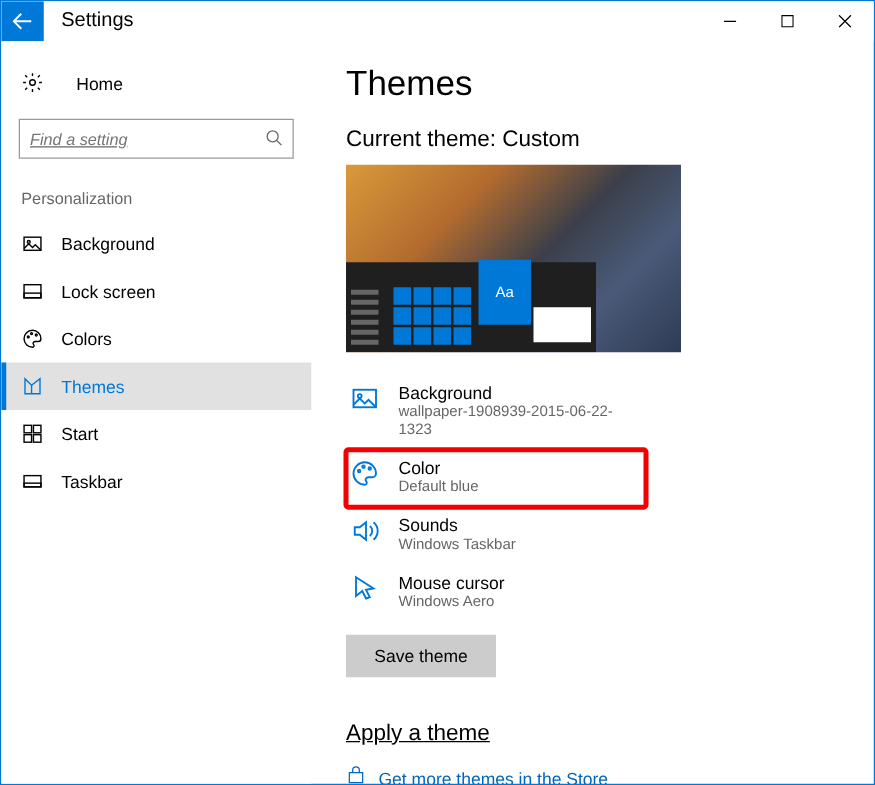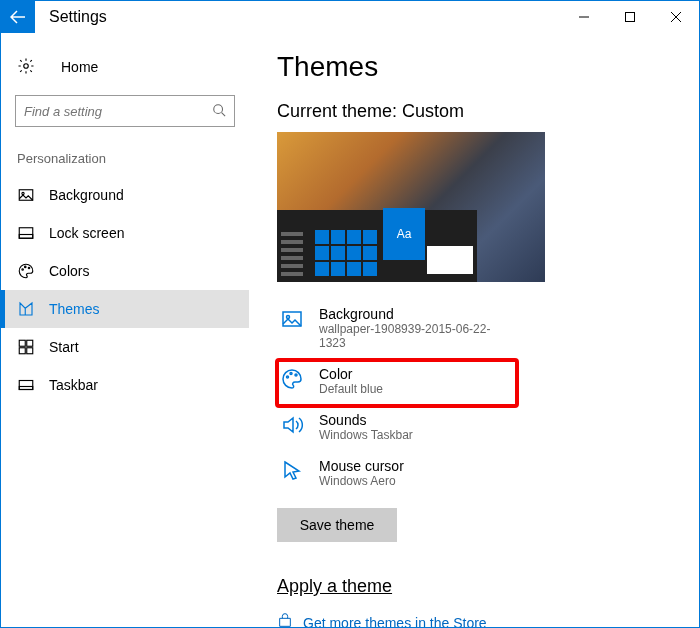--- a/index.html
+++ b/index.html
@@ -10,21 +10,21 @@
   .back-btn svg { fill:#fff; }
   .app-title { font-size: 16px; margin-left: 14px; flex:1; }
   .win-controls { display:flex; }
   .win-btn { width:46px; height:32px; display:flex; align-items:center; justify-content:center; }
   .win-btn svg { stroke:#000; fill:none; stroke-width:1; }
   .body { display:flex; height: calc(100% - 32px); }
   .sidebar { width: 248px; padding-top: 18px; background:#fff; }
   .home-link { display:flex; align-items:flex-end; gap:26px; padding:6px 16px 6px 16px; font-size:14px; }
   .icn { width:18px; height:18px; display:flex; align-items:center; justify-content:center; }
   .searchbox { margin: 14px 14px 0 14px; height:32px; border:1px solid #999; display:flex; align-items:center; padding:0 8px; }
-  .searchbox input { border:none; outline:none; flex:1; font-size:13px; font-style:italic; color:#666; background:transparent;}
+  .searchbox input { border:none; outline:none; flex:1; font-size:13px; font-style:italic; color:#666; background:transparent;text-decoration:underline;}
   .section-label { font-size:13px; color:#666; margin:24px 0 10px 16px; }
   .nav-item { display:flex; align-items:center; gap:14px; padding:10px 16px; font-size:14px; cursor:pointer; position:relative;}
   .nav-item.active { background:#e1e1e1; color:#0078d7; }
   .nav-item.active::before { content:""; position:absolute; left:0; top:0; bottom:0; width:4px; background:#0078d7;}
   .content { flex:1; padding: 18px 28px 0 28px; overflow-y:auto; }
   .content h1 { font-size: 28px; font-weight: 400; margin-bottom: 18px; }
   .subtitle { font-size: 18px; font-weight:400; margin-bottom: 10px; }
   .theme-preview { width: 268px; height: 150px; position:relative; background: linear-gradient(135deg, #d99a3a 0%, #b36b2e 30%, #3b3f4a 55%, #4a5a78 75%, #2e3b55 100%); overflow:hidden; margin-bottom: 18px;}
   .theme-preview .taskbar-prev { position:absolute; left:0; bottom:0; width:200px; height:72px; background:#1f1f1f; }
   .theme-preview .pinned { position:absolute; left:4px; bottom:6px; display:flex; flex-direction:column; gap:4px;}

